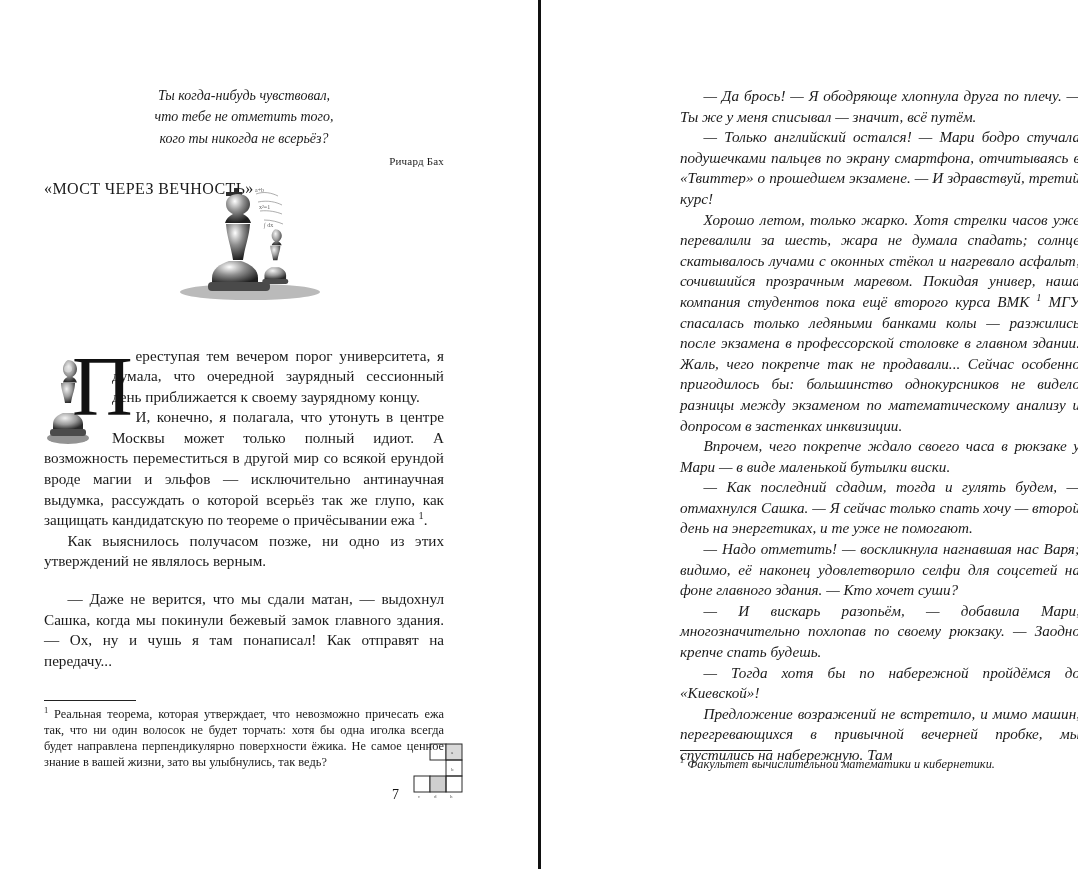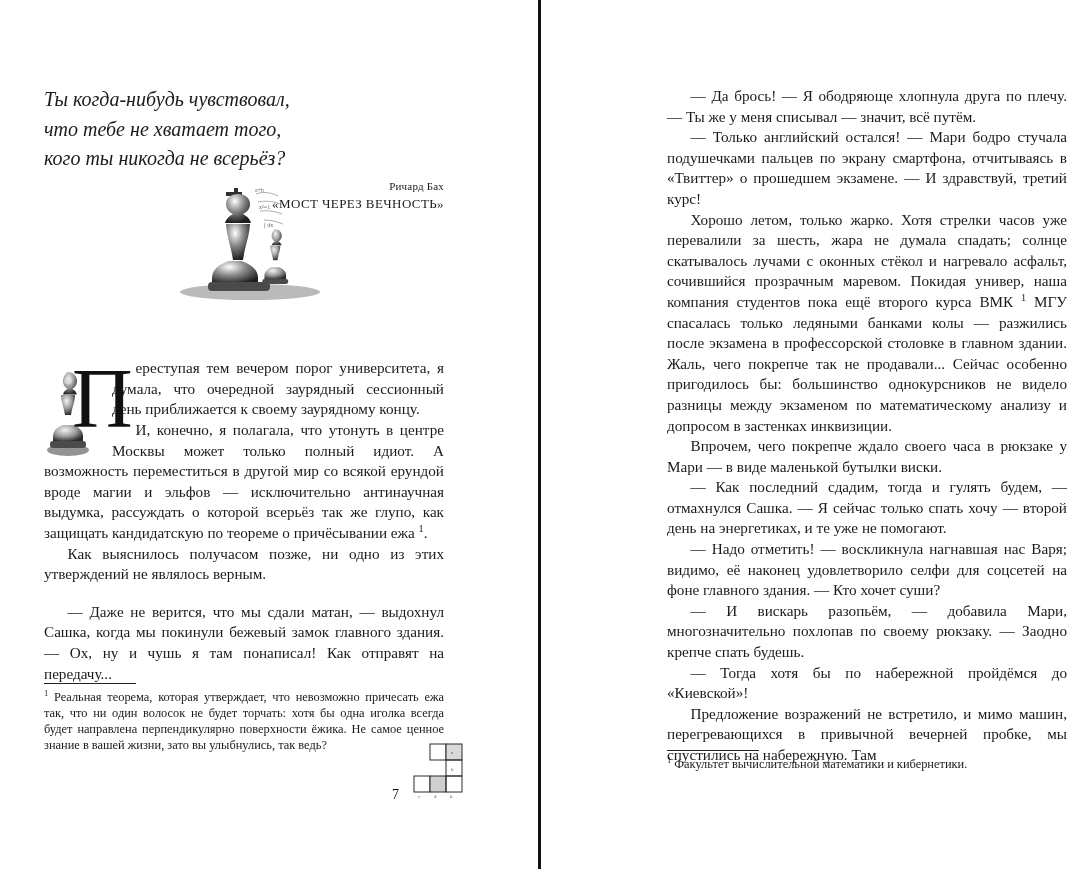--- a/index.html
+++ b/index.html
@@ -23,57 +23,56 @@
     width: 3px;
     height: 869px;
     background: #111111;
   }
   .leaf {
     position: absolute;
     top: 0;
     height: 869px;
   }
   .leaf-left { left: 0; width: 538px; }
-  .leaf-right { left: 541px; width: 437px; }
+  .leaf-right { left: 554px; width: 437px; font-style: italic; }
 
   .col {
     position: absolute;
     width: 400px;
     text-align: justify;
     font-size: 15.2px;
     line-height: 1.355;
     -webkit-hyphens: auto;
     hyphens: auto;
   }
   .col-left { left: 44px; top: 86px; }
   .col-right { left: 126px; top: 86px; }
 
   
   .epigraph {
-    text-align: left;
+    text-align: center;
     font-style: italic;
-    font-size: 20px;
+    font-size: 14px;
     line-height: 1.38;
     margin: 0 0 2px 0;
     color: #1b1b1b;
   }
   .epigraph-author {
     text-align: right;
     font-style: normal;
     font-size: 11px;
     margin-top: 6px;
     letter-spacing: .2px;
   }
   .epigraph-source {
-    text-align: right;
     font-style: normal;
-    font-size: 13px;
+    font-size: 16px;
     text-transform: uppercase;
     letter-spacing: .4px;
-    margin-top: 1px;
+    margin-top: 9px;
   }
 
   
   .chess-art {
     position: absolute;
     left: 160px;
     top: 178px;
     width: 190px;
     height: 125px;
   }
@@ -118,21 +117,21 @@
     text-align: justify;
     -webkit-hyphens: auto;
     hyphens: auto;
   }
   .footnote .rule {
     width: 92px;
     height: 1px;
     background: #222;
     margin-bottom: 5px;
   }
-  .fn-left { left: 44px; top: 683px; }
+  .fn-left { left: 44px; top: 700px; }
   .fn-right { left: 126px; top: 750px; }
   sup { font-size: 0.68em; vertical-align: super; line-height: 0; }
 
   
   .folio {
     position: absolute;
     font-size: 14px;
     font-family: "Liberation Serif", serif;
     color: #111;
   }
@@ -149,21 +148,21 @@
 <div class="page">
 
   <div class="spine"></div>
 
   <div class="leaf leaf-left">
 
     <div class="col col-left">
 
       <div>
         <div class="epigraph">Ты когда-нибудь чувствовал,</div>
-        <div class="epigraph">что тебе не хватает того,</div>
+        <div class="epigraph">что тебе не отметить того,</div>
         <div class="epigraph">кого ты никогда не всерьёз?</div>
         <div class="epigraph-author">Ричард Бах</div>
         <div class="epigraph-source">«Мост через вечность»</div>
       </div>
 
       <div style="height:146px"></div>
 
       <div class="dropcap-wrap">
         <div class="dropcap-figure">
           <svg width="62" height="96" viewBox="0 0 62 96" aria-hidden="true">

